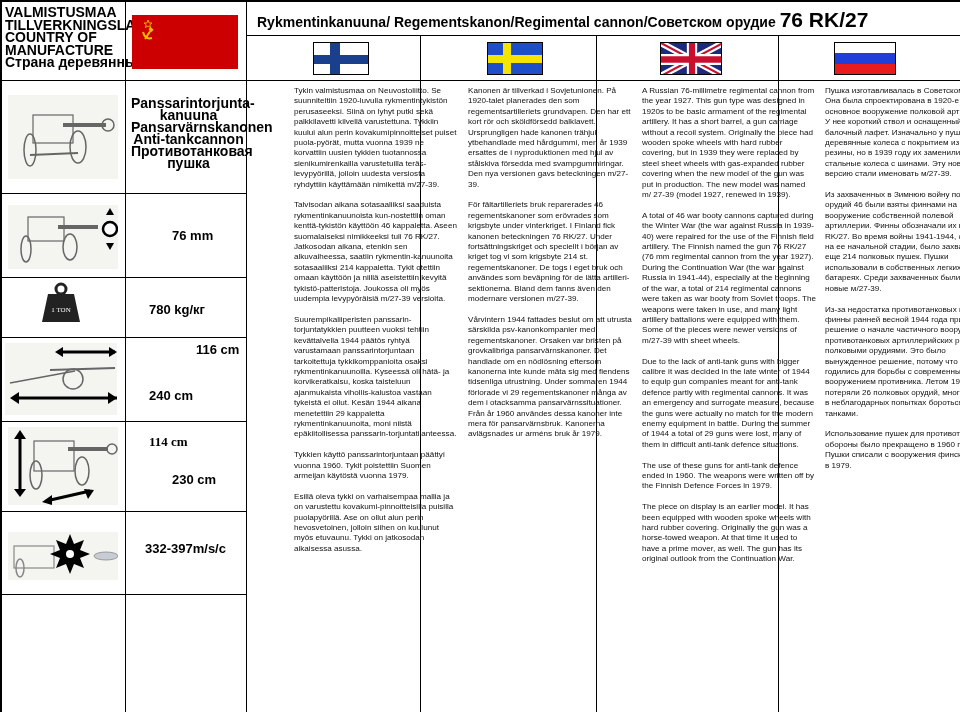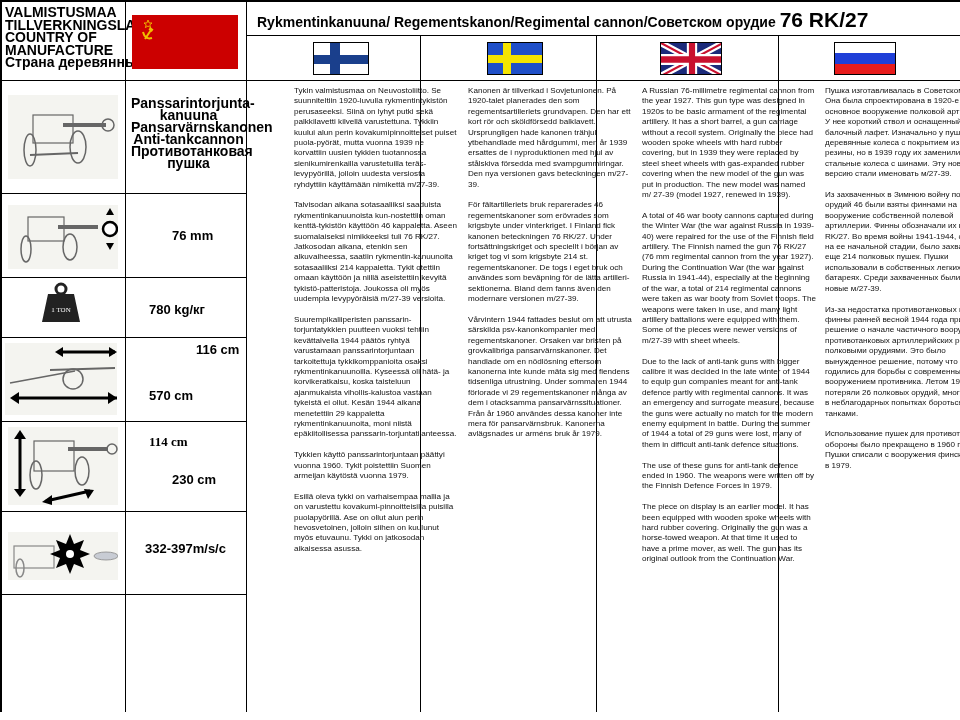--- a/index.html
+++ b/index.html
@@ -150,21 +150,21 @@
       <polygon points="112,9 104,4 104,14" fill="#000"></polygon>
       <line x1="45" y1="27" x2="110" y2="25" stroke="#666" stroke-width="2"></line>
       <line x1="5" y1="40" x2="70" y2="28" stroke="#666" stroke-width="1.5"></line>
       <circle cx="68" cy="36" r="10" fill="none" stroke="#666" stroke-width="1.5"></circle>
       <line x1="10" y1="55" x2="112" y2="55" stroke="#000" stroke-width="3"></line>
       <polygon points="5,55 14,49 14,61" fill="#000"></polygon>
       <polygon points="112,55 103,49 103,61" fill="#000"></polygon>
     </svg>
   </div>
   <div class="spec-value abs" style="left:165px; top:342px;margin-left:31px;">116 cm</div>
-  <div class="spec-value abs" style="left:149px; top:388px;">570 cm</div>
+  <div class="spec-value abs" style="left:149px; top:388px;">240 cm</div>
 
   <div class="pic" style="left:8px; top:427px; width:110px; height:78px;">
     <svg width="110" height="78" viewBox="0 0 110 78">
       <line x1="12" y1="8" x2="12" y2="66" stroke="#000" stroke-width="3"></line>
       <polygon points="12,3 6,12 18,12" fill="#000"></polygon>
       <polygon points="12,70 6,62 18,62" fill="#000"></polygon>
       <rect x="26" y="14" width="40" height="30" fill="none" stroke="#666" stroke-width="1.2"></rect>
       <line x1="60" y1="22" x2="100" y2="22" stroke="#666" stroke-width="4"></line>
       <circle cx="104" cy="22" r="5" fill="none" stroke="#666" stroke-width="1.5"></circle>
       <ellipse cx="28" cy="48" rx="6" ry="14" fill="none" stroke="#666" stroke-width="1.5"></ellipse>

